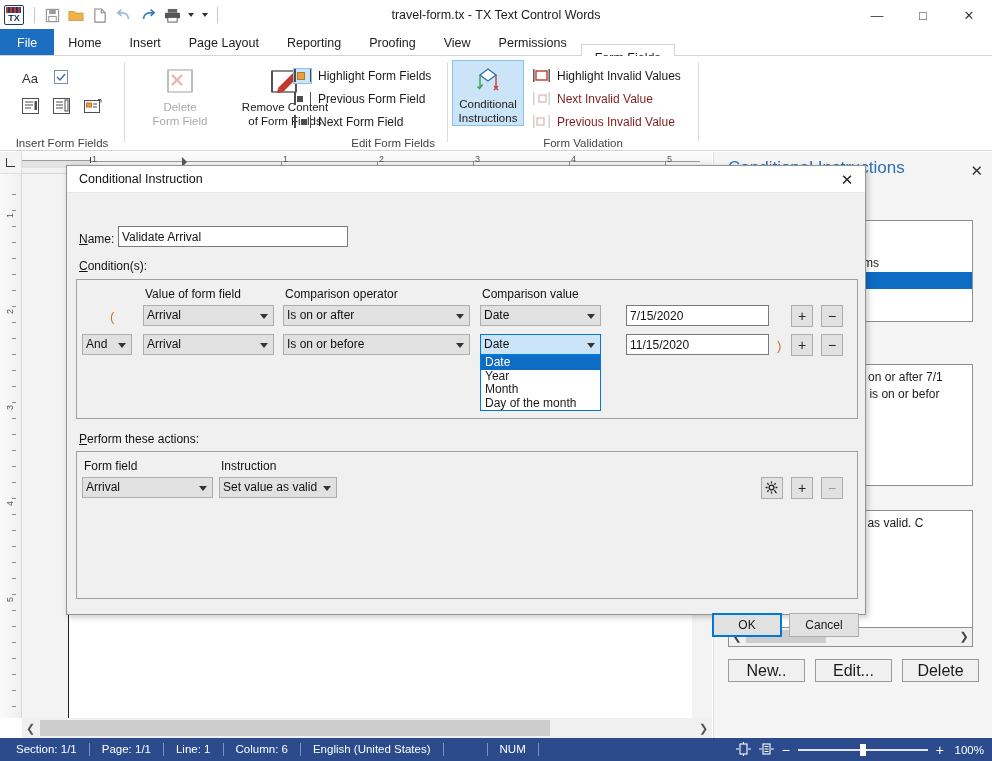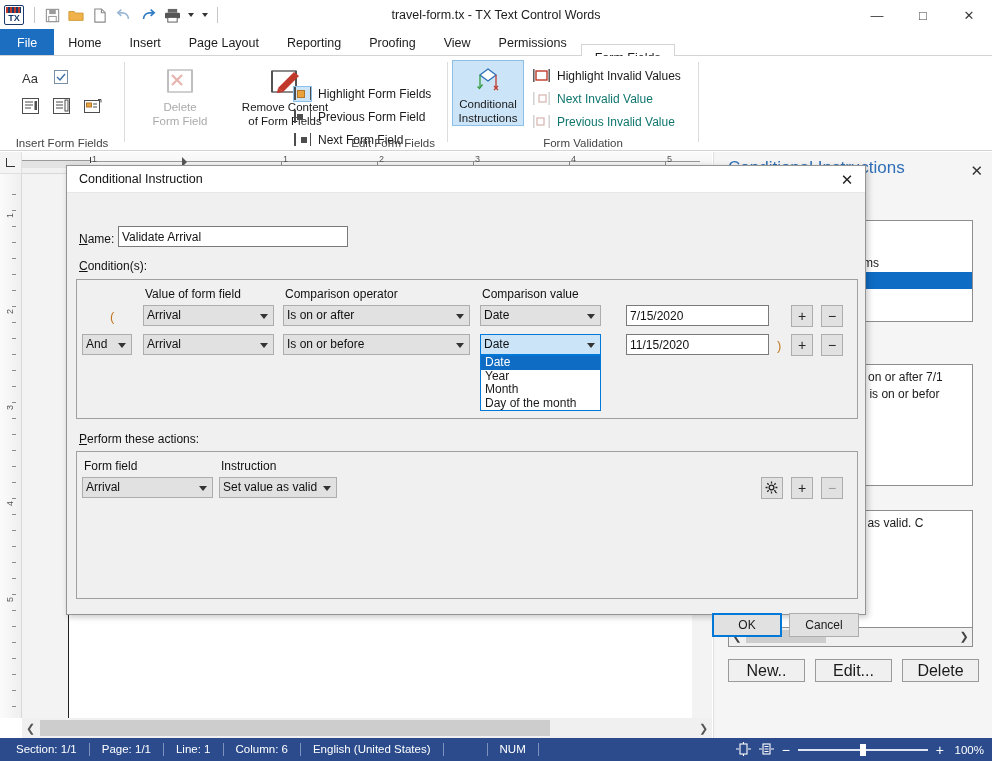--- a/index.html
+++ b/index.html
@@ -78,21 +78,21 @@
   .gdiv { position:absolute; top:6px; width:1px; height:80px; background:#dcdcdc; }
 
   .bigbtn {
     display:flex; flex-direction:column; align-items:center; justify-content:flex-start;
     width:86px; padding-top:4px; font-size:11.5px; line-height:14px; text-align:center;
   }
   .bigbtn.dis { color:#aaa; }
   .bigbtn.sel { background:#cce4f7; border:1px solid #8bc0ea; }
 
   .smrow { display:flex; align-items:center; gap:6px; height:23px; font-size:12px; }
-  .smrow.dis { color:#0f766e; }
+  .smrow.dis { color:#7f1d1d; }
   .smicon { width:19px; height:16px; display:flex; align-items:center; justify-content:center; }
   .smicon.hl { background:#cce4f7; border:1px solid #8bc0ea; }
 
   
   .fieldicon { position:relative; width:17px; height:13px; }
   .fieldicon i { position:absolute; background:#4d4d4d; }
   .fi-l { left:0; top:0; width:1.5px; height:13px; }
   .fi-r { right:0; top:0; width:1.5px; height:13px; }
   .fi-box { left:3px; top:2.5px; width:8px; height:8px; background:#e8a33d !important; border:1px solid #b5762a; }
   .fi-box2 { left:4px; top:3.5px; width:7px; height:6px; background:#4d4d4d !important; }
@@ -381,21 +381,21 @@
           <rect x="8" y="5" width="24" height="21" fill="#fff" stroke="#4d4d4d" stroke-width="1.3"></rect>
           <line x1="8" y1="5" x2="8" y2="26" stroke="#4d4d4d" stroke-width="1.8"></line>
           <line x1="32" y1="5" x2="32" y2="26" stroke="#4d4d4d" stroke-width="1.8"></line>
           <path d="M14 22L30 6l5 4L19 26z" fill="#c0392b"></path>
           <path d="M14 22l-1 5 6-1z" fill="#c0392b"></path>
         </svg>
         <div>Remove Content</div>
         <div>of Form Fields</div>
       </div>
 
-      <div style="position:absolute;left:168px;top:26px;">
+      <div style="position:absolute;left:168px;top:8px;">
         <div class="smrow">
           <span class="smicon hl">
             <span class="fieldicon">
                 <i class="fi-l"></i>
                 <i class="fi-r"></i>
                 <i class="fi-box"></i>
               </span>
           </span>
           <span>Highlight Form Fields</span>
         </div>

